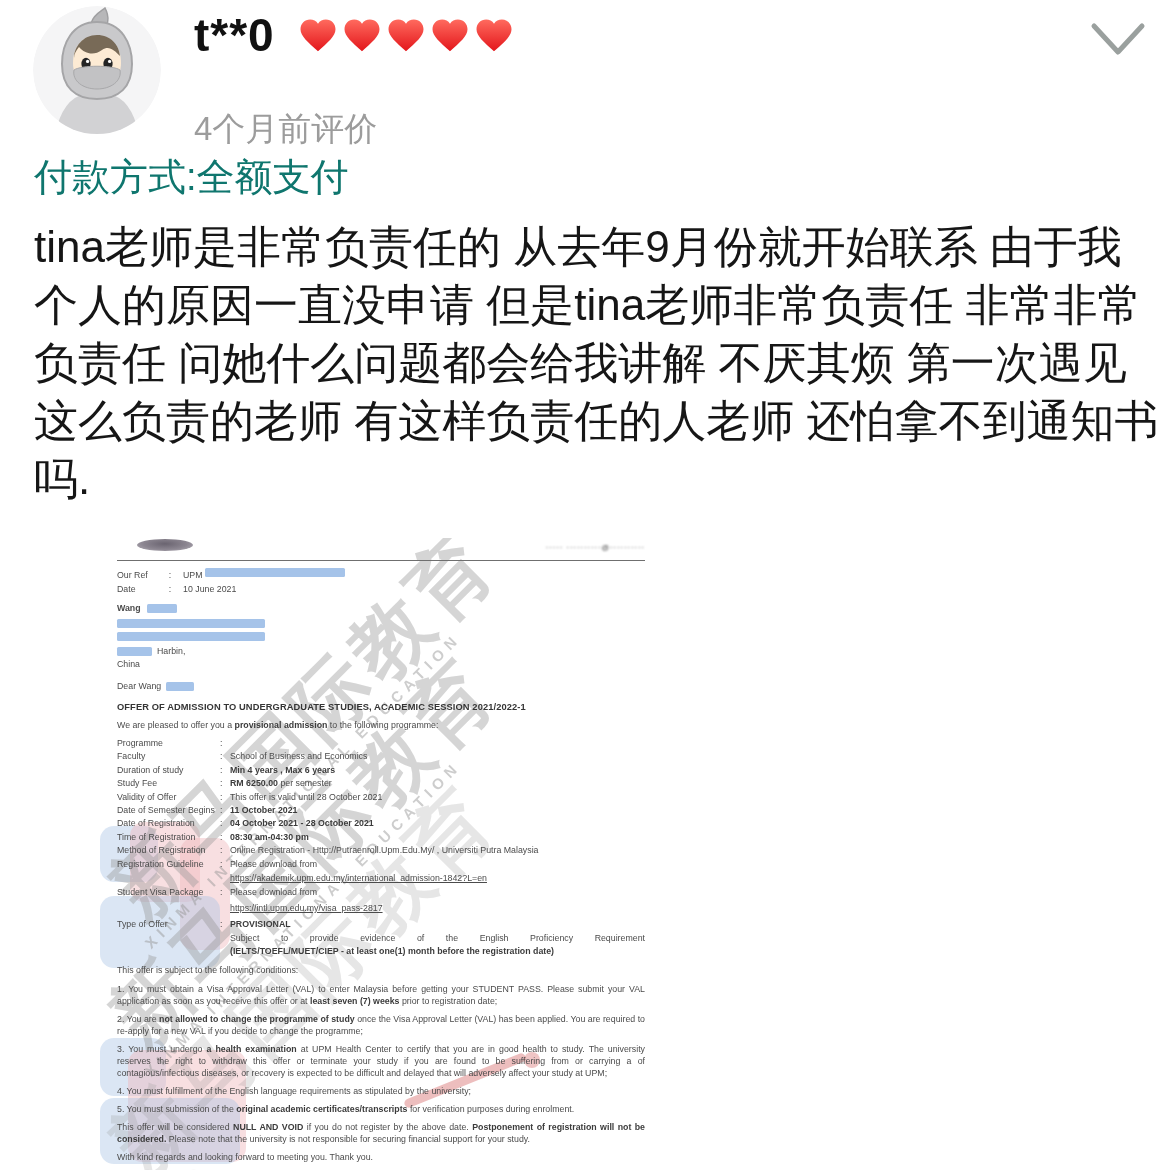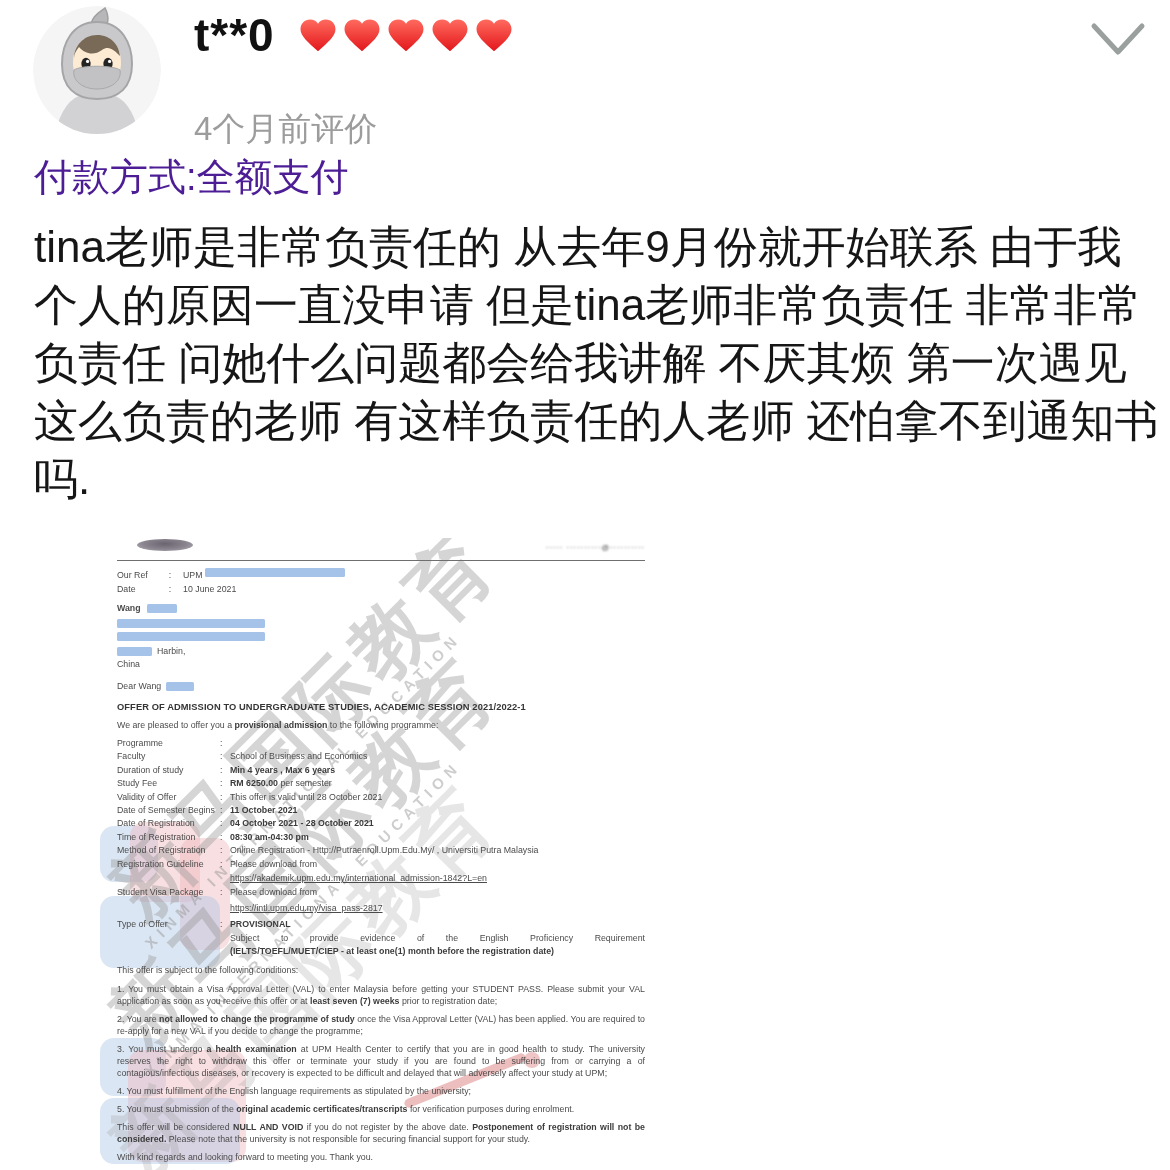--- a/index.html
+++ b/index.html
@@ -7,21 +7,21 @@
               font-family:"Liberation Sans","DejaVu Sans",sans-serif; }
   .page { position:relative; width:1170px; height:836px; background:#fff; }
 
   
   .avatar { position:absolute; left:33px; top:6px; width:128px; height:128px; border-radius:50%; overflow:hidden; }
   .name-row { position:absolute; left:194px; top:8px; display:flex; align-items:center; }
   .username { font-size:46px; font-weight:700; color:#111; letter-spacing:1px; }
   .hearts { display:flex; margin-left:20px; align-items:center; }
   .hearts svg { width:46px; height:42px; margin-right:-2px; }
   .time { position:absolute; left:194px; top:78px; font-size:33px; color:#9c9c9c;margin-top:29px; }
-  .payment { position:absolute; left:34px; top:152px; font-size:38px; color:#4c1d95; }
+  .payment { position:absolute; left:34px; top:152px; font-size:38px; color:#0f766e; }
   .chevron { position:absolute; left:1086px; top:16px; width:64px; height:46px; cursor:pointer; }
 
   
   .review { position:absolute; left:34px; top:218px; width:1120px; font-size:44px;
             line-height:58px; color:#161616; }
   .review div { white-space:nowrap; }
 
   
   .doc { position:absolute; left:100px; top:538px; width:560px; height:632px; background:#fff;
          overflow:hidden; font-size:8.8px; line-height:13px; color:#4b4b4b; cursor:pointer; }

